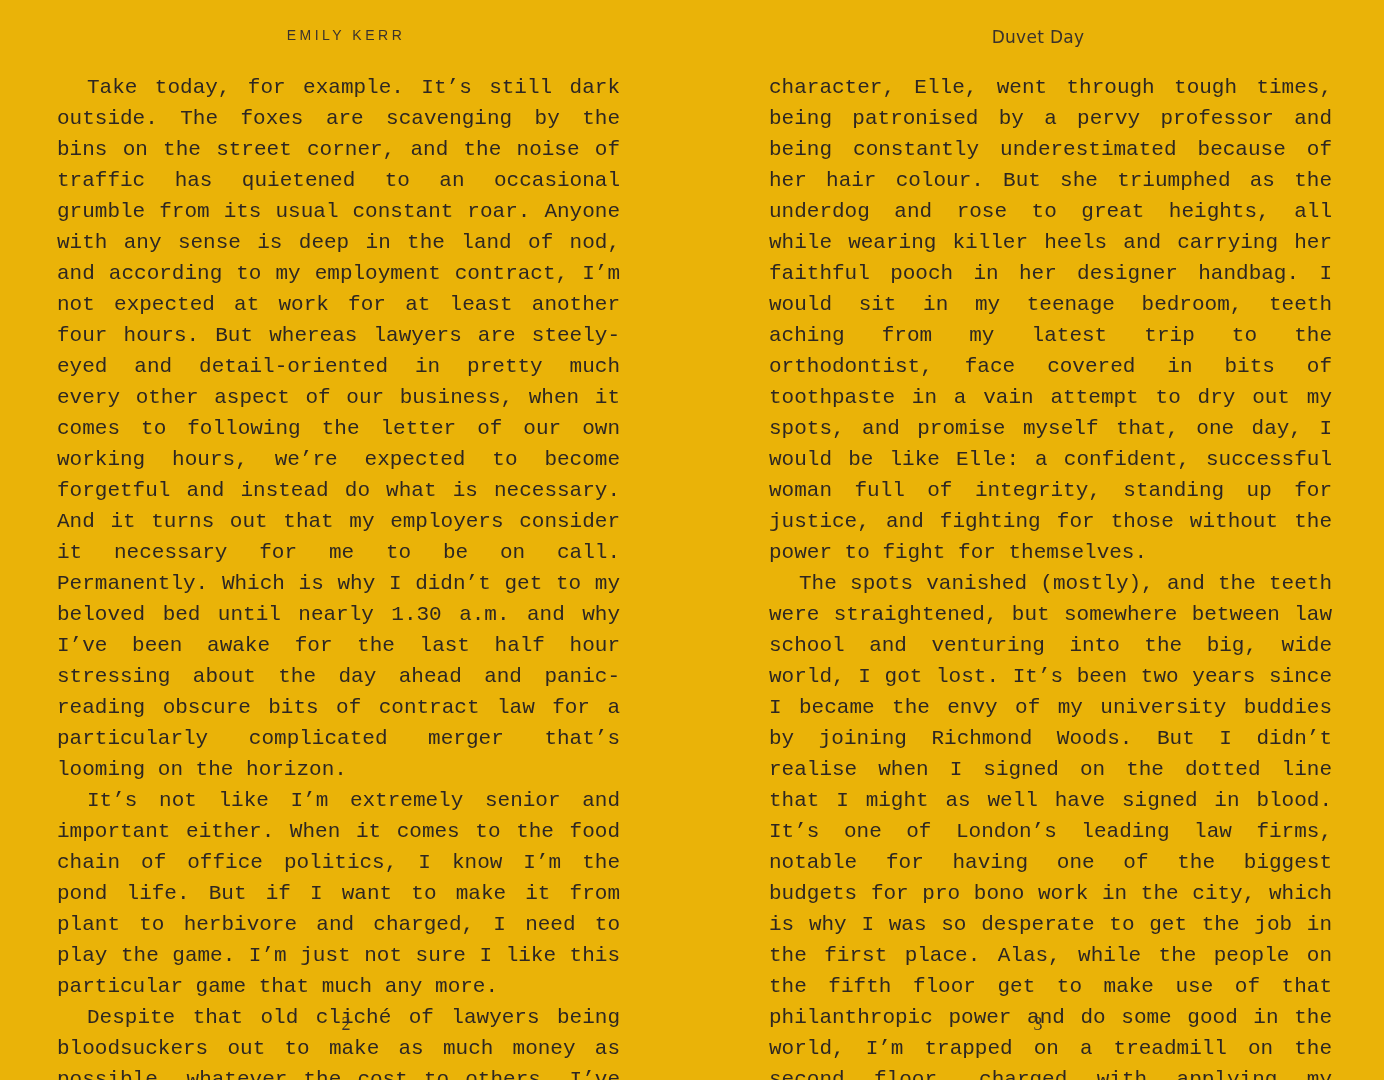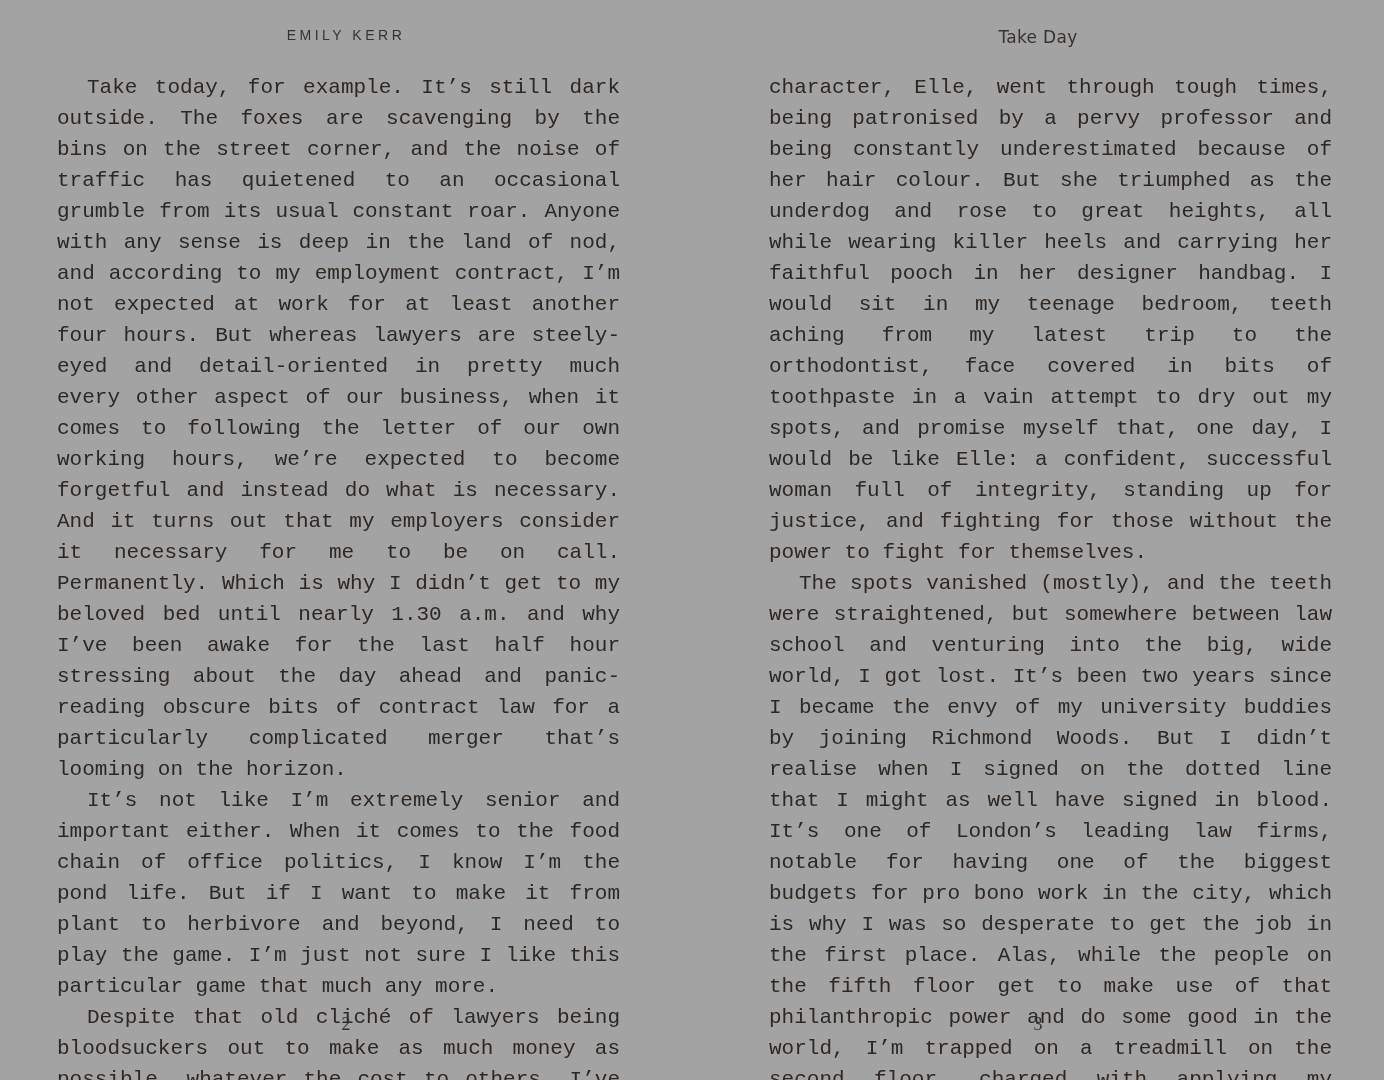--- a/index.html
+++ b/index.html
@@ -4,21 +4,21 @@
 <style>
   html, body {
     margin: 0;
     padding: 0;
     background: #fdfdfc;
   }
   .spread {
     position: relative;
     width: 1384px;
     height: 1080px;
-    background: #a3a3a3;
+    background: #eab308;
     overflow: hidden;
     display: flex;
   }
   .page {
     position: relative;
     width: 692px;
     height: 1080px;
     box-sizing: border-box;
   }
   .running-header {
@@ -73,28 +73,28 @@
 </style>
 </head>
 <body>
 
 <div class="spread">
 
   <section class="page page-left">
     <div class="running-header header-caps">EMILY KERR</div>
     <div class="page-body">
         <p class="para indent"><span>Take today, for example. It’s still dark outside. The foxes are scavenging by the bins on the street corner, and the noise of traffic has quietened to an occasional grumble from its usual constant roar. Anyone with any sense is deep in the land of nod, and according to my employment contract, I’m not expected at work for at least another four hours. But whereas lawyers are steely-eyed and detail-oriented in pretty much every other aspect of our business, when it comes to following the letter of our own working hours, we’re expected to become forgetful and instead do what is necessary. And it turns out that my employers consider it necessary for me to be on call. Permanently. Which is why I didn’t get to my beloved bed until nearly 1.30 a.m. and why I’ve been awake for the last half hour stressing about the day ahead and panic-reading obscure bits of contract law for a particularly complicated merger that’s looming on the horizon.</span></p>
-        <p class="para indent"><span>It’s not like I’m extremely senior and important either. When it comes to the food chain of office politics, I know I’m the pond life. But if I want to make it from plant to herbivore and beyond, I need to play the game. I’m just not sure I like this particular game that much any more.</span></p>
+        <p class="para indent"><span>It’s not like I’m extremely senior and important either. When it comes to the food chain of office politics, I know I’m the pond life. But if I want to make it from plant to herbivore and charged, I need to play the game. I’m just not sure I like this particular game that much any more.</span></p>
         <p class="para indent justify-last"><span>Despite that old cliché of lawyers being bloodsuckers out to make as much money as possible, whatever the cost to others, I’ve always had a rosy-eyed view of the profession. It started when I was six and the local solicitor helped my grandma prevent developers from forcibly buying the family farm, and then was solidified by my addiction to the movie </span><span class="italic">Legally Blonde</span><span> during my formative years. Sure, the main</span></p>
       </div>
     <div class="page-number">2</div>
   </section>
 
   <section class="page page-right">
-    <div class="running-header header-title">Take Day</div>
+    <div class="running-header header-title">Duvet Day</div>
     <div class="page-body">
         <p class="para"><span>character, Elle, went through tough times, being patronised by a pervy professor and being constantly underestimated because of her hair colour. But she triumphed as the underdog and rose to great heights, all while wearing killer heels and carrying her faithful pooch in her designer handbag. I would sit in my teenage bedroom, teeth aching from my latest trip to the orthodontist, face covered in bits of toothpaste in a vain attempt to dry out my spots, and promise myself that, one day, I would be like Elle: a confident, successful woman full of integrity, standing up for justice, and fighting for those without the power to fight for themselves.</span></p>
         <p class="para indent justify-last"><span>The spots vanished (mostly), and the teeth were straightened, but somewhere between law school and venturing into the big, wide world, I got lost. It’s been two years since I became the envy of my university buddies by joining Richmond Woods. But I didn’t realise when I signed on the dotted line that I might as well have signed in blood. It’s one of London’s leading law firms, notable for having one of the biggest budgets for pro bono work in the city, which is why I was so desperate to get the job in the first place. Alas, while the people on the fifth floor get to make use of that philanthropic power and do some good in the world, I’m trapped on a treadmill on the second floor, charged with applying my skills to help a lot of rich, bossy men become even richer and bossier. The richer bit is from using my legal know-how to help them negotiate company mergers and takeovers, the bossier bit is from being a real-life Alexa who they can enjoy ordering around with the same lack of respect they use to operate their voice-</span></p>
       </div>
     <div class="page-number">3</div>
   </section>
 
 </div>
 
 </body></html>

